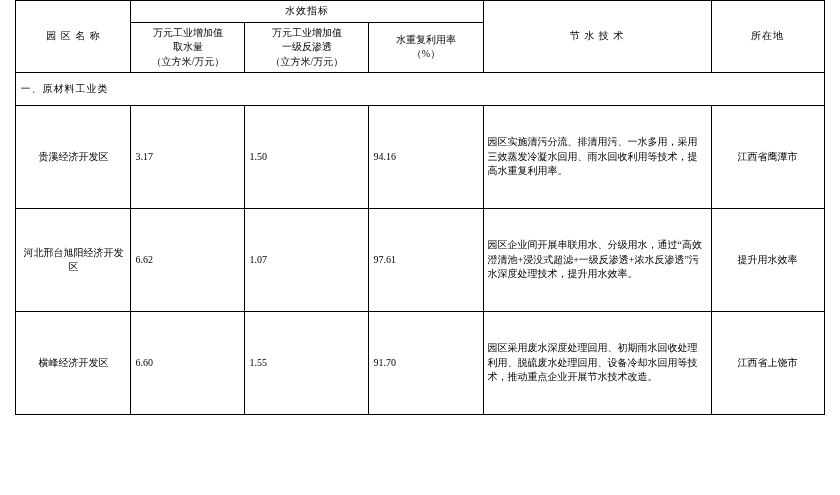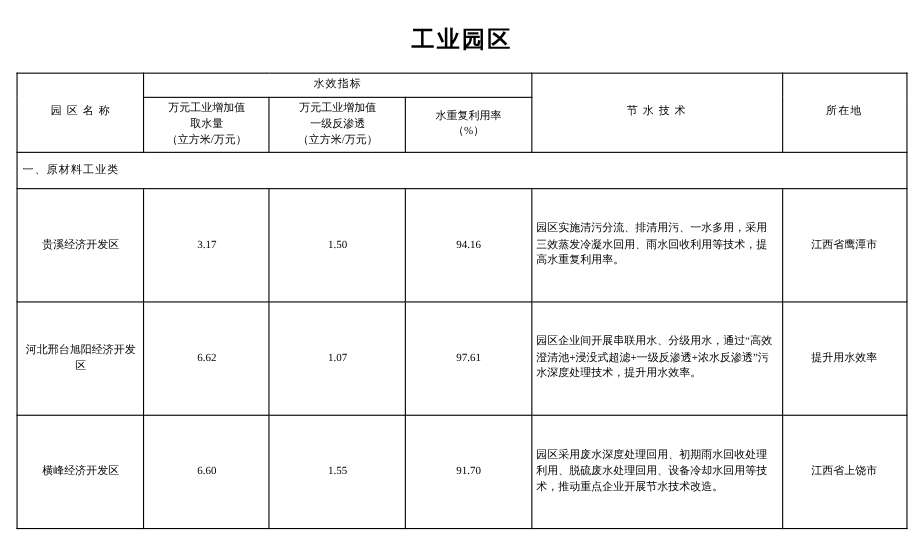--- a/index.html
+++ b/index.html
@@ -69,21 +69,20 @@
     padding-left: 8px;
     height: 26px;
     letter-spacing: 1px;
   }
   .c-name {
     text-align: center;
     font-size: 13px;
     line-height: 1.5;
   }
   .c-num {
-    text-align: center;
     font-size: 13.5px;
     font-family: "Liberation Serif", "DejaVu Serif", serif;
   }
   .c-tech {
     text-align: left;
     font-size: 12.5px;
     line-height: 1.75;
     padding: 6px 7px;
   }
   .c-loc {
@@ -96,21 +95,20 @@
   col.w-n2 { width: 124px; }
   col.w-n3 { width: 114px; }
   col.w-tech { width: 228px; }
   col.w-loc { width: 113px; }
 </style>
 </head>
 <body>
 
 <div class="page">
 
-  <div class="doc-title">工业园区</div>
 
   <table class="main">
     <colgroup>
       <col class="w-name">
       <col class="w-n1">
       <col class="w-n2">
       <col class="w-n3">
       <col class="w-tech">
       <col class="w-loc">
     </colgroup>

